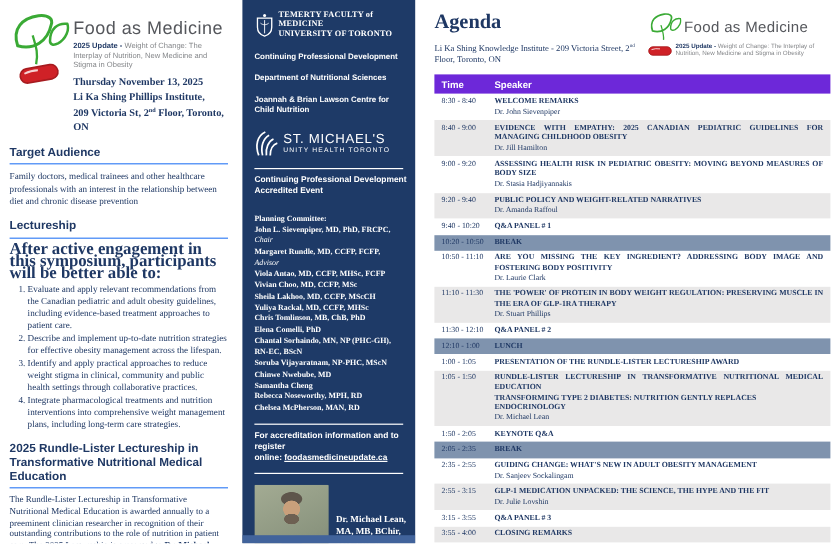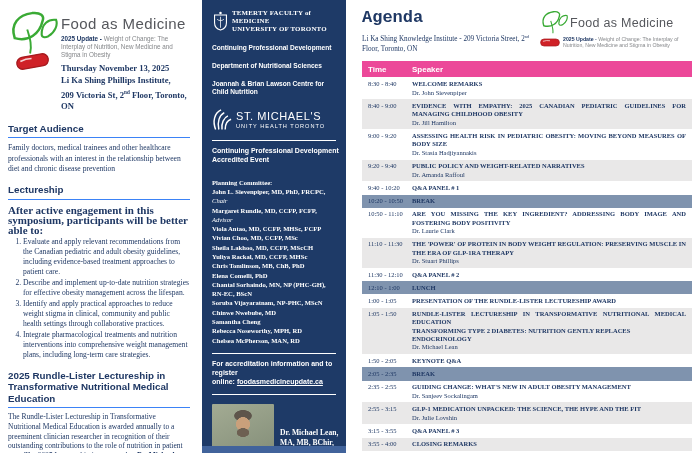--- a/index.html
+++ b/index.html
@@ -10,21 +10,21 @@
   .logo-row{display:flex;gap:3px;}
   .logo-icon{width:50px;height:62px;flex:none;}
   .logo-stack{padding-top:5px;}
   .logo-title{font-family:"Liberation Sans",sans-serif;font-size:15px;color:#55575c;letter-spacing:.4px;}
   .logo-sub{font-family:"Liberation Sans",sans-serif;font-size:6.3px;line-height:7.8px;color:#85878a;margin-top:3px;width:128px;}
   .logo-sub b{color:#1f3864;}
   .event-block{margin-top:5px;font-weight:bold;color:#1f3864;font-size:8.6px;line-height:11.6px;}
   sup{font-size:60%;}
   .sec-head{font-family:"Liberation Sans",sans-serif;font-weight:bold;color:#1f3864;font-size:9.8px;line-height:11.5px;margin-top:10px;padding-bottom:3px;border-bottom:1px solid #3b82f6;}
   .body-text{color:#1f3864;font-size:7.6px;line-height:10.4px;margin-top:5px;}
-  .obj-intro{color:#1f3864;font-size:11px;line-height:10px;margin-top:5px;font-weight:bold;}
+  .obj-intro{color:#1f3864;font-size:14px;line-height:10px;margin-top:5px;font-weight:bold;}
   ol.obj-list{margin:2px 0 0 15px;padding:0;color:#1f3864;font-size:7.6px;line-height:10px;}
   ol.obj-list li{margin-bottom:1px;}
   .lect-body{color:#1f3864;font-size:7.5px;line-height:9.6px;margin-top:4px;}
 
   
   .col-mid{width:144px;background:#1e3a67;color:#fff;box-sizing:border-box;position:relative;overflow:hidden;padding-top:9px;}
   .mid-pad{padding:0 7px 0 10px;}
   .uoft-row{display:flex;gap:3px;align-items:center;}
   .uoft-crest{width:17px;height:20px;flex:none;}
   .uoft-text{font-size:6.9px;line-height:8.2px;font-weight:bold;letter-spacing:.2px;}
@@ -46,33 +46,33 @@
       radial-gradient(ellipse 11px 11px at 50% 24%, #c9a07b 62%, rgba(0,0,0,0) 66%),
       radial-gradient(ellipse 14px 9px at 50% 14%, #5e554b 60%, rgba(0,0,0,0) 66%),
       radial-gradient(ellipse 26px 28px at 50% 75%, #4d709c 58%, rgba(0,0,0,0) 62%),
       linear-gradient(155deg,#a3ab93 0%,#8b957f 55%,#6e7a70 100%);}
   .photo-caption{font-weight:bold;font-size:7.6px;line-height:10.5px;padding-top:24px;}
   .bottom-strip{position:absolute;left:0;right:0;bottom:0;height:7px;background:#41639b;}
 
   
   .col-right{flex:1;box-sizing:border-box;padding:8px 8px 0 16px;overflow:hidden;color:#1f3864;}
   .agenda-head{display:flex;justify-content:space-between;}
-  .agenda-title{font-family:Liberation Mono, monospace;font-weight:bold;font-size:17px;color:#1f3864;}
+  .agenda-title{font-family:Liberation Serif, serif;font-weight:bold;font-size:17px;color:#1f3864;}
   .agenda-sub{font-size:7.2px;line-height:10px;margin-top:5px;color:#1f3864;}
   .mini-logo{width:152px;flex:none;padding-top:2px;}
   .ml-row1{display:flex;align-items:center;gap:2px;}
   .ml-leaves{width:28px;height:25px;flex:none;}
   .ml-title{font-family:"Liberation Sans",sans-serif;font-size:12.5px;color:#55575c;letter-spacing:.3px;}
   .ml-row2{display:flex;gap:3px;align-items:flex-start;margin-top:1px;}
   .ml-pill{width:20px;height:9px;flex:none;margin-top:2px;}
   .ml-sub{font-family:"Liberation Sans",sans-serif;font-size:5.2px;line-height:6.4px;color:#85878a;}
   .ml-sub b{color:#1f3864;}
 
   .atable{margin-top:7px;}
-  .thead{display:flex;background:#ec4899;color:#fff;font-family:"Liberation Sans",sans-serif;font-weight:bold;font-size:8px;padding:3.5px 0;}
+  .thead{display:flex;background:#6d28d9;color:#fff;font-family:"Liberation Sans",sans-serif;font-weight:bold;font-size:8px;padding:3.5px 0;}
   .th-time{width:50px;padding-left:6px;box-sizing:border-box;}
   .arow{display:flex;}
   .arow.gray{background:#e9e8e8;}
   .arow.band{background:#7f93ae;}
   .atime{width:50px;flex:none;box-sizing:border-box;padding:2.5px 2px 2px 6px;font-size:6.5px;line-height:8px;color:#1f3864;}
   .acontent{flex:1;padding:2.5px 6px 2.5px 0;}
   .atitle{font-weight:bold;font-size:6.5px;line-height:8.2px;color:#1f3864;text-align:justify;}
   .arow.band .atitle,.atitle.short{text-align:left;}
   .aspeaker{font-size:6.5px;line-height:8.2px;color:#1f3864;margin-top:.5px;}
 </style>

